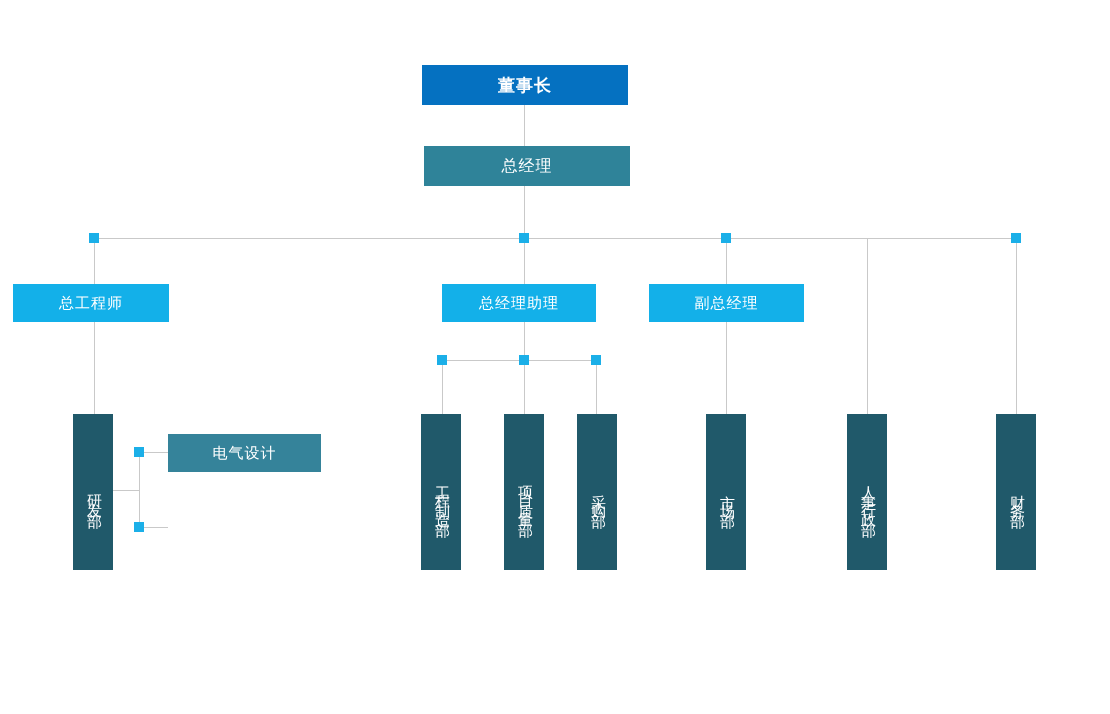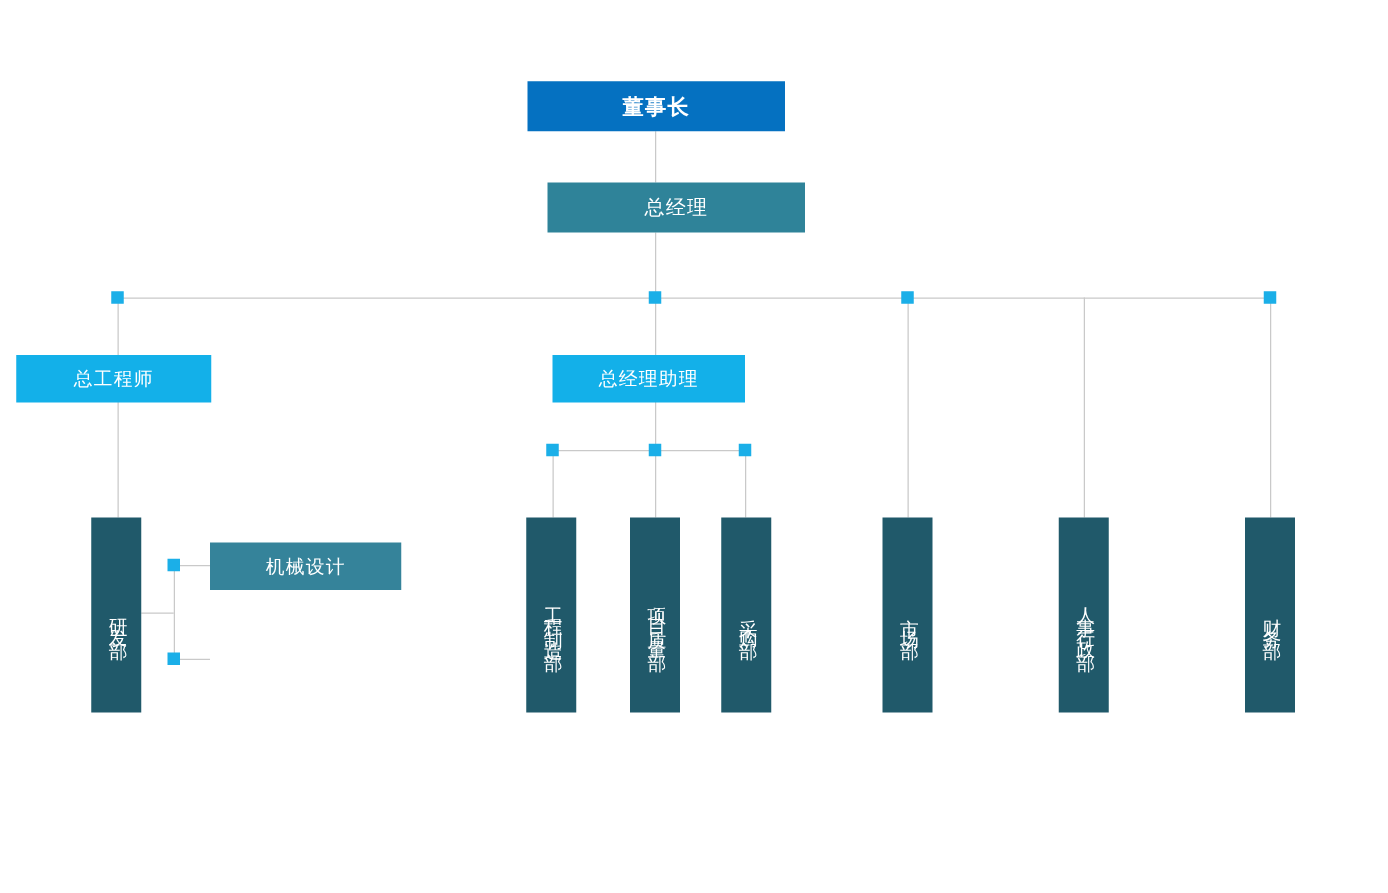--- a/index.html
+++ b/index.html
@@ -60,24 +60,25 @@
   <div class="dot" style="left:519px;top:233px"></div>
   <div class="dot" style="left:721px;top:233px"></div>
   <div class="dot" style="left:1011px;top:233px"></div>
   <div class="dot" style="left:437px;top:355px"></div>
   <div class="dot" style="left:519px;top:355px"></div>
   <div class="dot" style="left:591px;top:355px"></div>
   <div class="dot" style="left:134px;top:447px"></div>
   <div class="dot" style="left:134px;top:522px"></div>
 
   <div class="node lvl1" style="left:422px;top:65px;width:206px;height:40px">董事长</div>
-  <div class="node lvl2" style="left:438px;top:146px;width:206px;height:40px">总经理</div>
+  <div class="node lvl2" style="left:424px;top:146px;width:206px;height:40px">总经理</div>
 
   <div class="node lvl3" style="left:13px;top:284px;width:156px;height:38px">总工程师</div>
   <div class="node lvl3" style="left:442px;top:284px;width:154px;height:38px">总经理助理</div>
+  <div class="node lvl3" style="left:649px;top:284px;width:155px;height:38px">副总经理</div>
 
   <div class="node dept" style="left:73px;top:414px">
     <span>研发部</span>
   </div>
   <div class="node dept" style="left:421px;top:414px">
     <span>工程制造部</span>
   </div>
   <div class="node dept" style="left:504px;top:414px">
     <span>项目质量部</span>
   </div>
@@ -87,15 +88,15 @@
   <div class="node dept" style="left:706px;top:414px">
     <span>市场部</span>
   </div>
   <div class="node dept" style="left:847px;top:414px">
     <span>人事行政部</span>
   </div>
   <div class="node dept" style="left:996px;top:414px">
     <span>财务部</span>
   </div>
 
-  <div class="node sub" style="left:168px;top:434px;width:153px;height:38px">机械设计</div>
+  <div class="node sub" style="left:168px;top:434px;width:153px;height:38px">电气设计</div>
 
 </div>
 
 </body></html>

